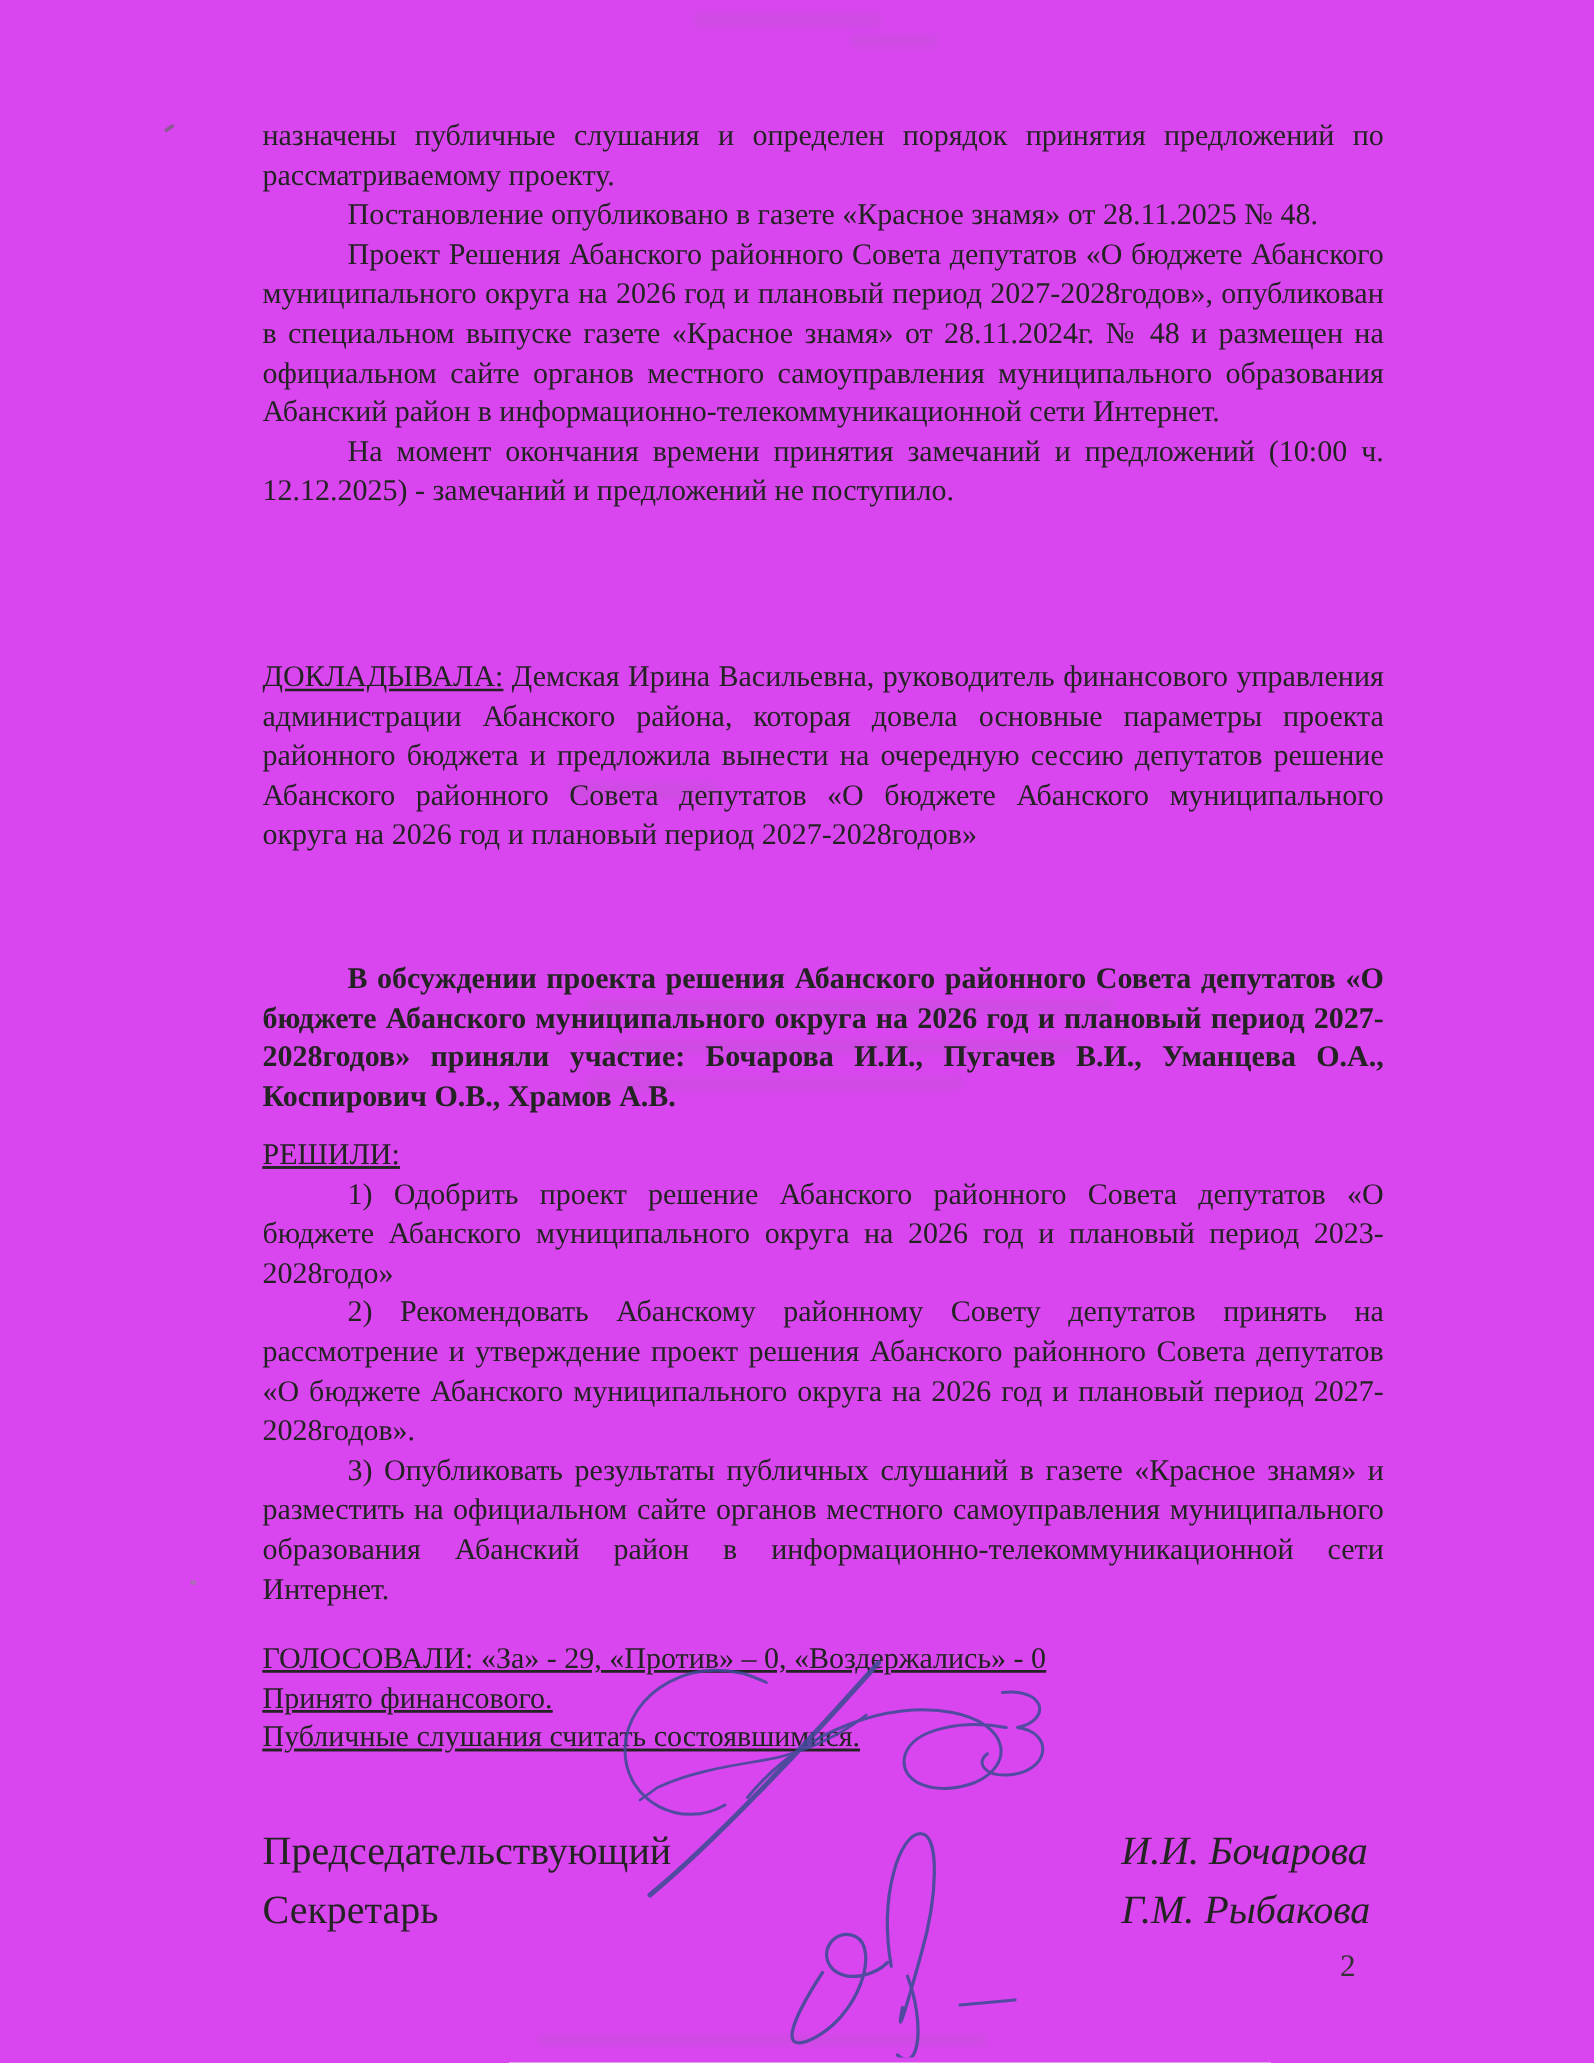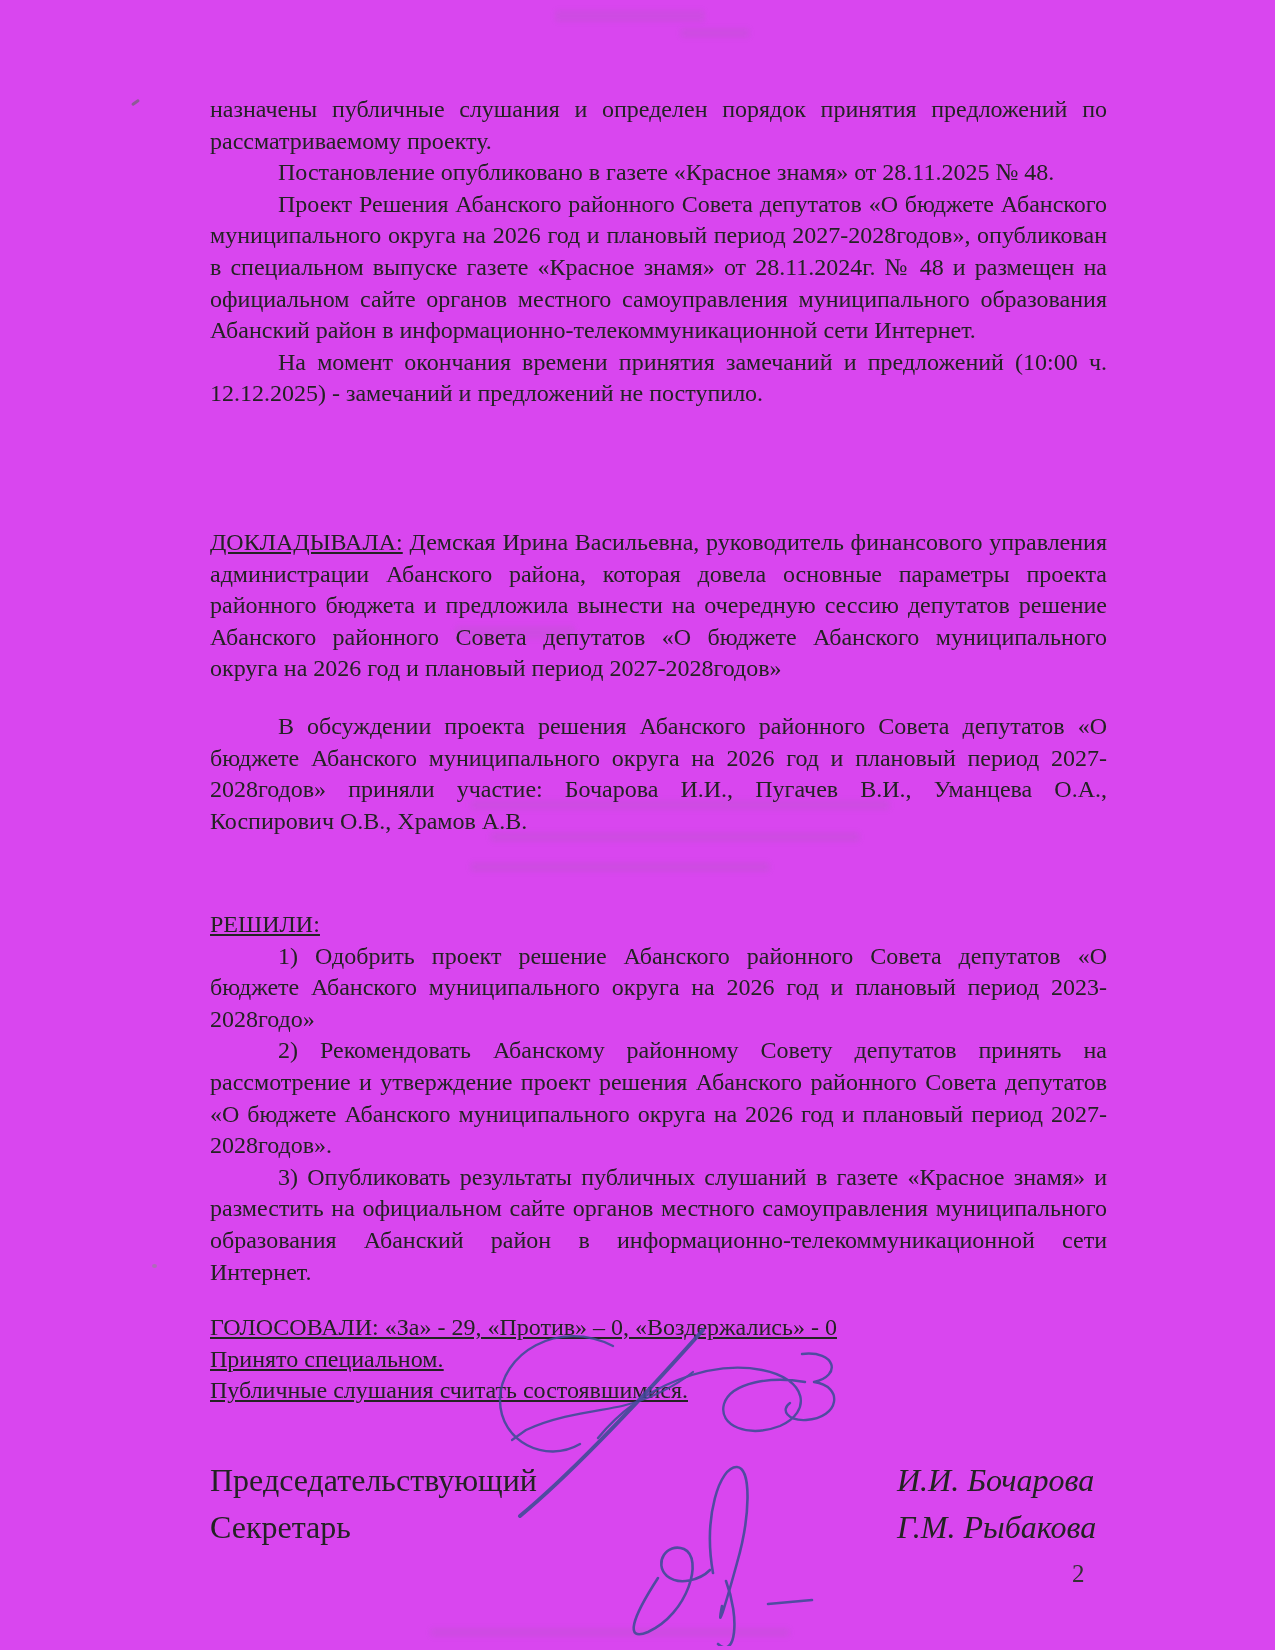--- a/index.html
+++ b/index.html
@@ -70,34 +70,34 @@
     <p>назначены публичные слушания и определен порядок принятия предложений по рассматриваемому проекту.</p>
     <p class="ind">Постановление  опубликовано в газете «Красное знамя» от 28.11.2025 № 48.</p>
     <p class="ind">Проект Решения Абанского районного Совета депутатов «О бюджете Абанского муниципального округа на 2026 год и плановый период 2027-2028годов», опубликован в специальном выпуске  газете «Красное знамя» от 28.11.2024г. № 48 и размещен  на официальном сайте органов местного самоуправления муниципального образования Абанский район в информационно-телекоммуникационной сети Интернет.</p>
     <p class="ind">На момент окончания времени принятия замечаний и предложений (10:00 ч.  12.12.2025)  - замечаний и предложений не поступило.</p>
   </div>
 
   <div class="sec" style="top:505px;margin-top:22px;">
     <p><span class="ulab">ДОКЛАДЫВАЛА:</span><span> Демская Ирина Васильевна, руководитель финансового управления  администрации Абанского района, которая довела основные параметры проекта  районного бюджета и  предложила вынести на очередную сессию  депутатов решение Абанского районного Совета депутатов «О бюджете Абанского муниципального округа на 2026 год и плановый период 2027-2028годов»</span></p>
   </div>
 
-  <div class="sec" style="top:711px;">
+  <div class="sec" style="top:768px;font-weight:bold;">
     <p class="ind">В обсуждении проекта решения Абанского районного Совета депутатов «О бюджете Абанского муниципального округа на 2026 год и плановый период 2027-2028годов» приняли участие: Бочарова И.И., Пугачев В.И., Уманцева О.А., Коспирович О.В., Храмов А.В.</p>
   </div>
 
   <div class="sec" style="top:909px;">
     <p class="left-align"><span class="ulab">РЕШИЛИ:</span></p>
     <p class="ind">1) Одобрить проект решение Абанского районного Совета депутатов «О бюджете Абанского муниципального округа на 2026 год и плановый период 2023-2028годо»</p>
     <p class="ind">2) Рекомендовать Абанскому районному Совету депутатов принять на рассмотрение и утверждение проект решения Абанского районного Совета депутатов «О бюджете Абанского муниципального округа на 2026 год и плановый период 2027-2028годов».</p>
     <p class="ind">3) Опубликовать результаты публичных слушаний в газете «Красное знамя» и разместить на официальном сайте органов местного самоуправления муниципального образования Абанский район в информационно-телекоммуникационной сети Интернет.</p>
   </div>
 
   <div class="sec left-align" style="top:1312px;">
     <p class="left-align">ГОЛОСОВАЛИ: «За» -  29,  «Против» – 0,  «Воздержались» - 0</p>
-    <p class="left-align">Принято специальном.</p>
+    <p class="left-align">Принято финансового.</p>
     <p class="left-align">Публичные слушания считать состоявшимися.</p>
   </div>
 
   <div class="sig-row" style="top:1465px;">
     <span>Председательствующий</span>
     <span class="sig-name">И.И. Бочарова</span>
   </div>
   <div class="sig-row" style="top:1512px;">
     <span>Секретарь</span>
     <span class="sig-name">Г.М. Рыбакова</span>

